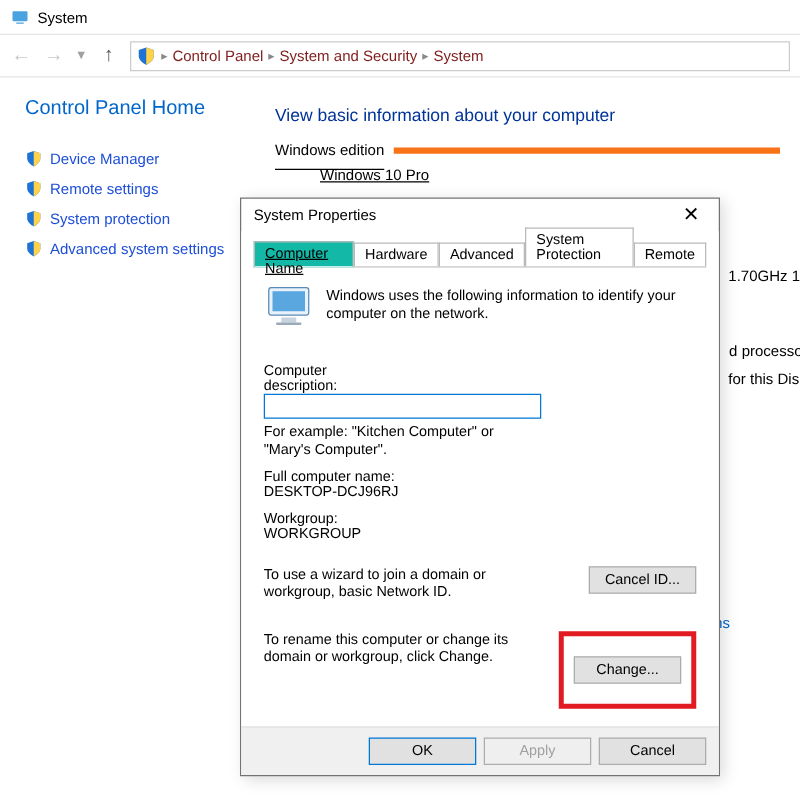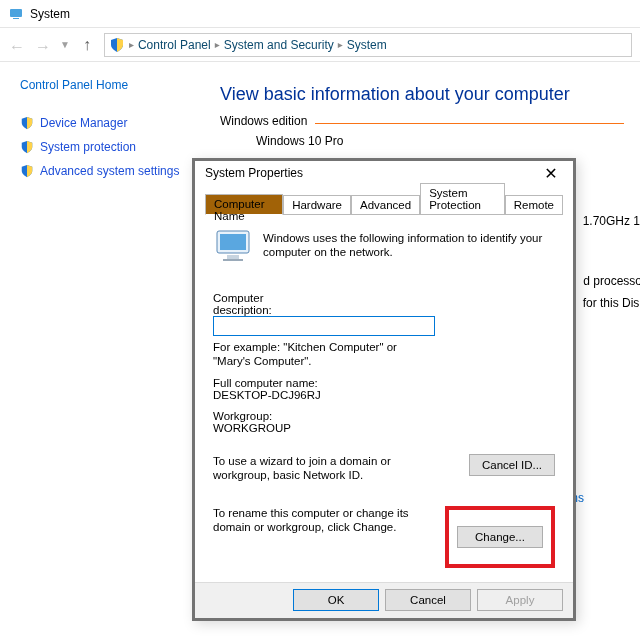--- a/index.html
+++ b/index.html
@@ -57,38 +57,38 @@
     display: flex;
     align-items: center;
     padding: 0 4px;
     gap: 4px;
     background: #fff;
   }
   .pathbox .shield {
     width: 16px; height: 16px;
   }
   .crumb {
-    color: #0c4a6e;
+    color: #7f1d1d;
   }
   .crumb-sep {
     color: #888;
     font-size: 10px;
   }
   
   .main {
     display: flex;
     height: calc(100% - 62px);
   }
   .sidebar {
     width: 200px;
     padding: 16px 8px 16px 20px;
   }
   .sidebar-home {
     color: #0066cc;
-    font-size: 12px;
+    font-size: 16px;
     margin-bottom: 24px;
   }
   .sidebar-item {
     display: flex;
     align-items: center;
     gap: 6px;
     margin-bottom: 10px;
   }
   .sidebar-item span.link {
     color: #1d4ed8;
@@ -96,28 +96,29 @@
   .shield-icon {
     width: 14px; height: 14px; display: inline-block;
   }
   .content {
     flex: 1;
     padding: 22px 16px 16px 20px;
     position: relative;
   }
   .big-heading {
     color: #003399;
-    font-size: 18px;
+    font-size: 14px;
     font-weight: 400;
     margin-bottom: 18px;
   }
   .groupset {
-    border-top: 1px solid #f97316;
+    border-top: 5px solid #f97316;
     margin-top: 4px;
     position: relative;
+    text-decoration: underline;
   }
   .group-label {
     position: relative;
     top: -10px;
     background: #fff;
     padding-right: 8px;
     color: #000;
   }
   .edition-value {
     margin-left: 36px;
@@ -139,21 +140,21 @@
     color: #0066cc;
   }
   
   .dialog {
     position: absolute;
     top: 158px;
     left: 192px;
     width: 384px;
     height: 463px;
     background: #fff;
-    border: 3px solid #737373;
+    border: 1px solid #737373;
     box-shadow: 3px 3px 12px rgba(0,0,0,0.15);
     display: flex;
     flex-direction: column;
   }
   .dlg-titlebar {
     height: 30px;
     display: flex;
     align-items: center;
     justify-content: space-between;
     padding: 0 10px;
@@ -179,24 +180,25 @@
   .tab {
     border: 1px solid #b9b9b9;
     border-bottom: none;
     padding: 3px 8px;
     background: #fff;
     font-size: 11.5px;
     color: #000;
     position: relative;
   }
   .tab.active {
-    background: #a16207;
+    background: #14b8a6;
     border-bottom: 1px solid #fff;
     margin-bottom: -1px;
     height: 21px;
+    text-decoration: underline;
   }
   .tab-body {
     padding: 14px 8px 8px 8px;
     font-size: 11.5px;
   }
   .info-row {
     display: flex;
     align-items: flex-start;
     gap: 10px;
     margin-bottom: 26px;
@@ -326,20 +328,29 @@
       </span>
       <span class="link">Device Manager</span>
     </div>
     <div class="sidebar-item">
       <span class="shield-icon">
         <svg viewBox="0 0 16 16">
             <path d="M8 1 L14 3 V8 C14 12 8 15 8 15 C8 15 2 12 2 8 V3 Z" fill="#1e73d6"></path>
             <path d="M8 1 L14 3 V8 C14 12 8 15 8 15 Z" fill="#ffd24a"></path>
           </svg>
       </span>
+      <span class="link">Remote settings</span>
+    </div>
+    <div class="sidebar-item">
+      <span class="shield-icon">
+        <svg viewBox="0 0 16 16">
+            <path d="M8 1 L14 3 V8 C14 12 8 15 8 15 C8 15 2 12 2 8 V3 Z" fill="#1e73d6"></path>
+            <path d="M8 1 L14 3 V8 C14 12 8 15 8 15 Z" fill="#ffd24a"></path>
+          </svg>
+      </span>
       <span class="link">System protection</span>
     </div>
     <div class="sidebar-item">
       <span class="shield-icon">
         <svg viewBox="0 0 16 16">
             <path d="M8 1 L14 3 V8 C14 12 8 15 8 15 C8 15 2 12 2 8 V3 Z" fill="#1e73d6"></path>
             <path d="M8 1 L14 3 V8 C14 12 8 15 8 15 Z" fill="#ffd24a"></path>
           </svg>
       </span>
       <span class="link">Advanced system settings</span>
@@ -414,16 +425,16 @@
       <div class="hint-block" style="margin-top:24px">
         <div class="hint-text">To rename this computer or change its domain or workgroup, click Change.</div>
         <span class="red-callout">
           <button class="win-btn">Change...</button>
         </span>
       </div>
     </div>
   </div>
   <div class="dlg-buttons">
     <button class="win-btn default">OK</button>
+    <button class="win-btn" disabled="">Apply</button>
     <button class="win-btn">Cancel</button>
-    <button class="win-btn" disabled="">Apply</button>
   </div>
 </div>
 
 </body></html>

